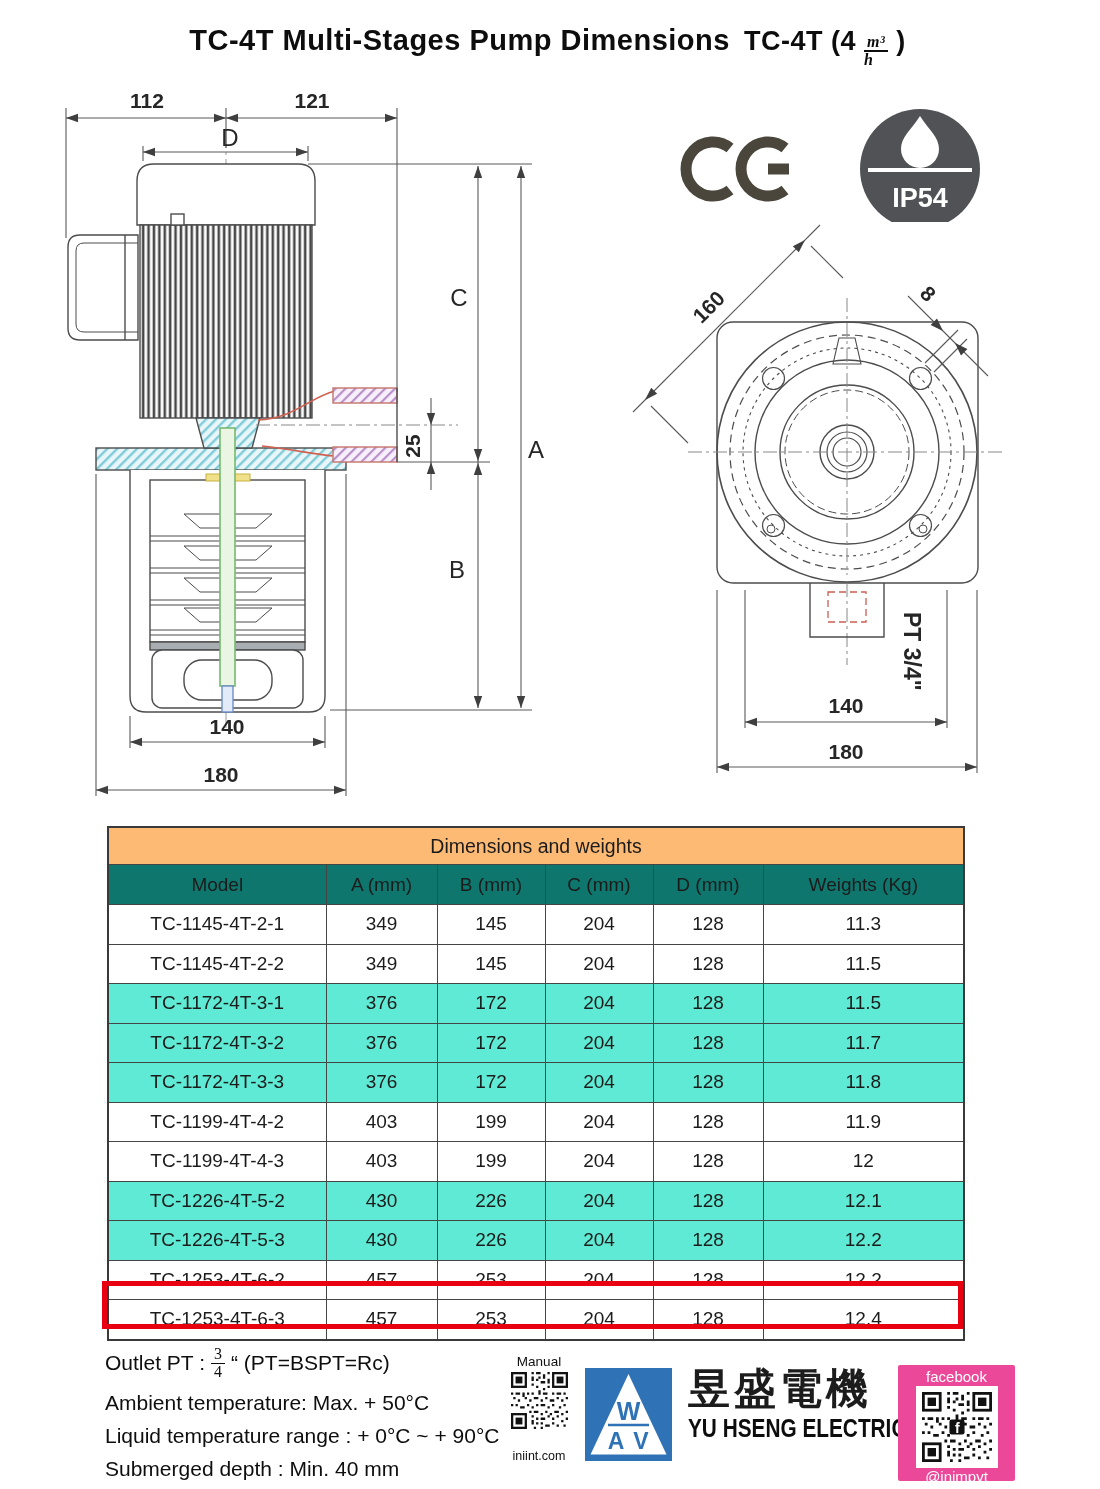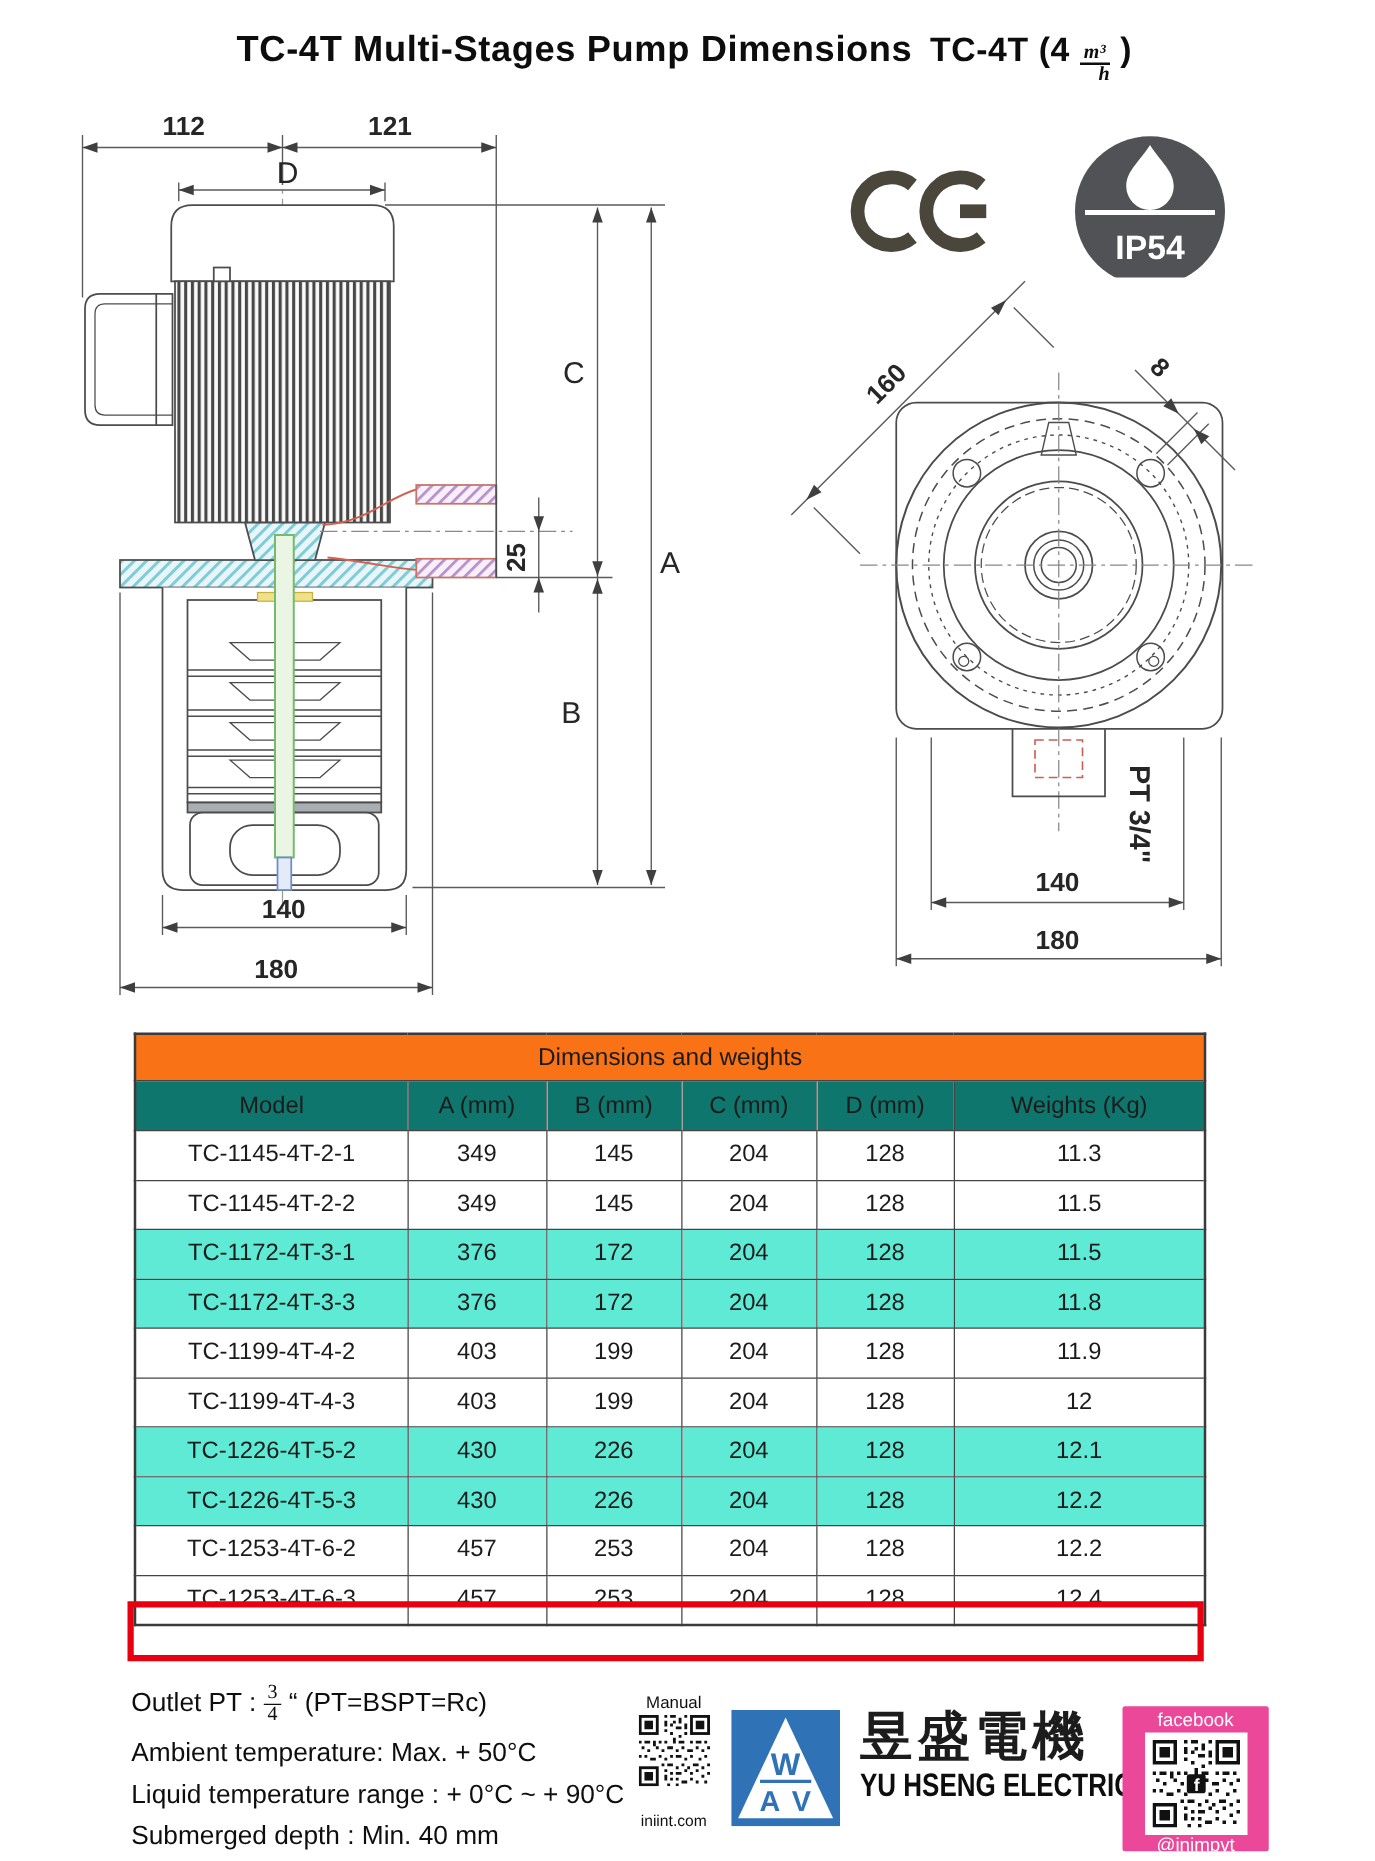--- a/index.html
+++ b/index.html
@@ -3,32 +3,32 @@
 <meta charset="utf-8">
 <style>
   html,body{margin:0;padding:0;background:#ffffff;}
   #page{position:relative;width:1095px;height:1489px;background:#fff;overflow:hidden;
         font-family:"Liberation Sans",sans-serif;color:#111;}
 
   
   .page-title{position:absolute;top:24px;left:0;width:100%;text-align:center;
               font-weight:bold;font-size:29px;color:#0d0d0d;letter-spacing:0.5px;}
   .t-model{font-size:27px;margin-left:14px;}
-  .frac{display:inline-block;vertical-align:-15px;text-align:right;line-height:1.02;
+  .frac{display:inline-block;vertical-align:-15px;text-align:left;line-height:1.02;
         font-family:"Liberation Serif",serif;font-size:16px;font-weight:bold;}
   .frac .num{display:block;border-bottom:2px solid #0d0d0d;padding:0 3px;}
   .frac .den{display:block;}
   .frac-italic{font-style:italic;}
 
   
   .dim-table{position:absolute;left:107px;top:826px;width:856px;border-collapse:collapse;
              table-layout:fixed;font-size:19px;color:#1b1b1b;border:2.5px solid #3a3a3a;}
   .dim-table th,.dim-table td{border:1.6px solid #454545;text-align:center;padding:0;
              font-weight:400;overflow:hidden;white-space:nowrap;}
-  .title-row{background:#f97316;height:36px;font-size:19.5px;}
+  .title-row{background:#fdba74;height:36px;font-size:19.5px;}
   .head-row th{background:#0f766e;height:39px;}
   .dim-table td{height:38.5px;background:#ffffff;}
   tr.shaded td{background:#5eead4;}
 
   .highlight-box{position:absolute;left:102px;top:1281px;width:851px;height:38px;
                  border:5px solid #e80011;background:transparent;}
 
   
   .notes{position:absolute;left:105px;top:1338px;font-size:21px;color:#0e0e0e;}
   .note-line{margin-bottom:7px;line-height:26px;}
@@ -281,20 +281,28 @@
         </tr>
         <tr class="shaded">
           <td>TC-1172-4T-3-1</td>
           <td>376</td>
           <td>172</td>
           <td>204</td>
           <td>128</td>
           <td>11.5</td>
         </tr>
         <tr class="shaded">
+          <td>TC-1172-4T-3-2</td>
+          <td>376</td>
+          <td>172</td>
+          <td>204</td>
+          <td>128</td>
+          <td>11.7</td>
+        </tr>
+        <tr class="shaded">
           <td>TC-1172-4T-3-3</td>
           <td>376</td>
           <td>172</td>
           <td>204</td>
           <td>128</td>
           <td>11.8</td>
         </tr>
         <tr>
           <td>TC-1199-4T-4-2</td>
           <td>403</td>

